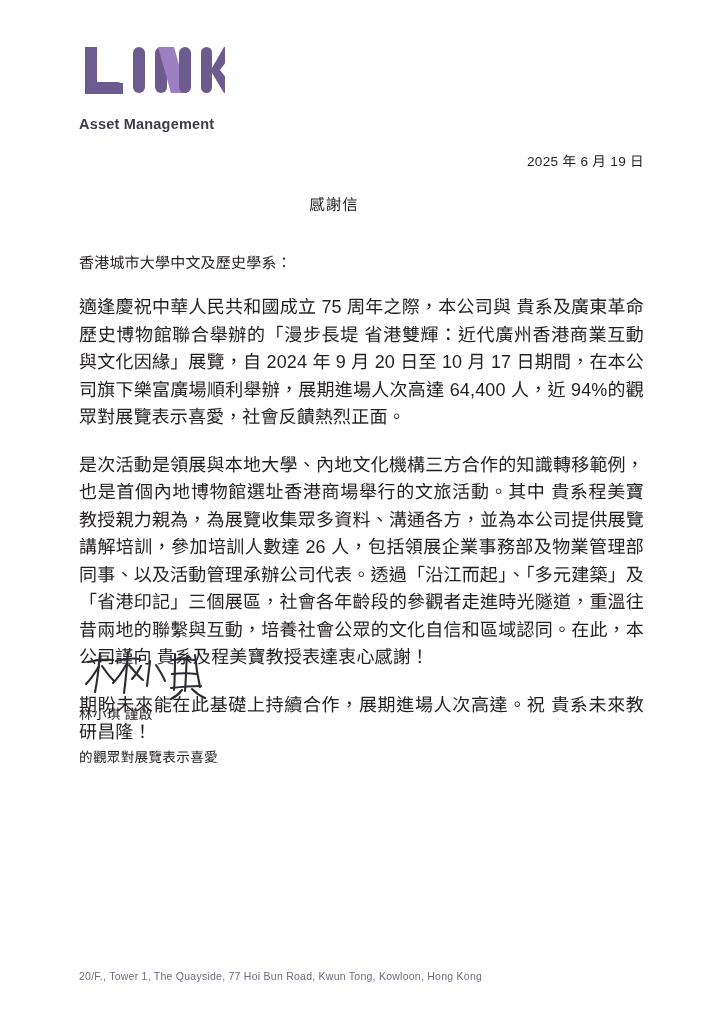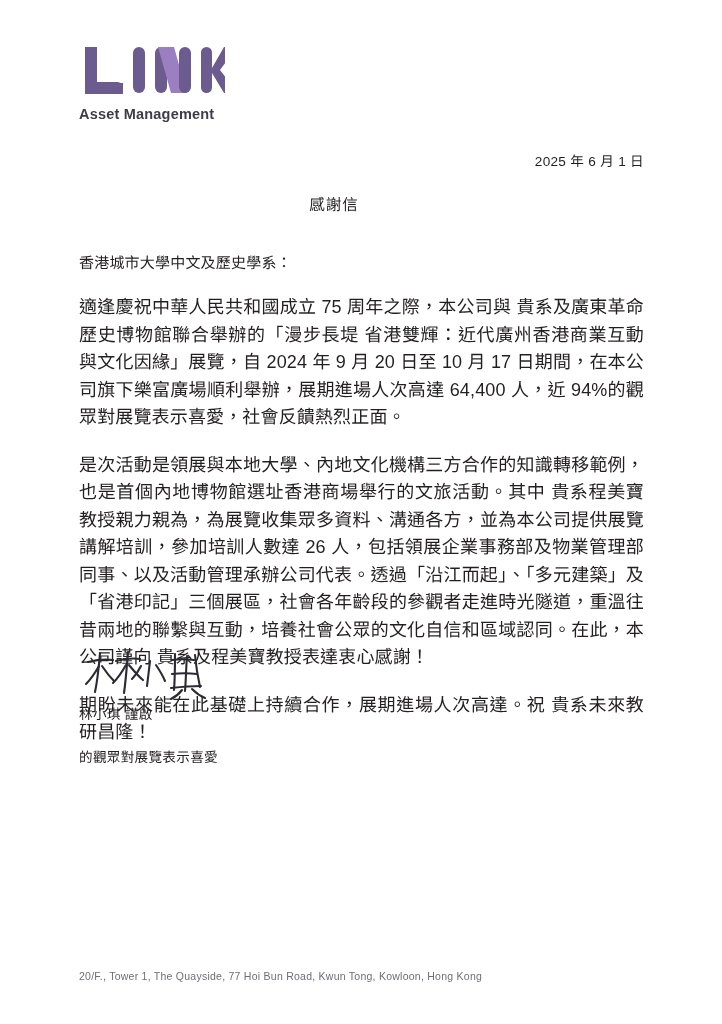--- a/index.html
+++ b/index.html
@@ -27,21 +27,21 @@
   .letterhead {
     position: absolute;
     left: 79px;
     top: 44px;
     width: 260px;
   }
   .logo-mark {
     display: block;
   }
   .logo-sub {
-    margin-top: 10px;
+    margin-top: 20px;
     font-size: 14.5px;
     font-weight: bold;
     letter-spacing: 0.2px;
     color: #3f3c4a;
     font-family: "Liberation Sans", "DejaVu Sans", sans-serif;
   }
 
   
   .content {
     position: absolute;
@@ -138,21 +138,21 @@
       <rect x="100" y="3" width="12" height="46" rx="6" fill="#6b5b8e"></rect>
 
       <rect x="122" y="3" width="11" height="46" rx="5.5" fill="#6b5b8e"></rect>
       <polygon points="133,24 145,3 158,3 141,26 159,49 145,49 133,29" fill="#6b5b8e"></polygon>
     </svg>
     <div class="logo-sub">Asset Management</div>
   </div>
 
   <div class="content">
 
-    <div class="date-line">2025 年 6 月 1 日</div>
+    <div class="date-line">2025 年 6 月 19 日</div>
 
     <div class="doc-title">感謝信</div>
 
     <div class="salutation">香港城市大學中文及歷史學系：</div>
 
     <p class="para">適逢慶祝中華人民共和國成立 75 周年之際，本公司與 貴系及廣東革命歷史博物館聯合舉辦的「漫步長堤 省港雙輝：近代廣州香港商業互動與文化因緣」展覽，自 2024 年 9 月 20 日至 10 月 17 日期間，在本公司旗下樂富廣場順利舉辦，展期進場人次高達 64,400 人，近 94%的觀眾對展覽表示喜愛，社會反饋熱烈正面。</p>
     <p class="para">是次活動是領展與本地大學、內地文化機構三方合作的知識轉移範例，也是首個內地博物館選址香港商場舉行的文旅活動。其中 貴系程美寶教授親力親為，為展覽收集眾多資料、溝通各方，並為本公司提供展覽講解培訓，參加培訓人數達 26 人，包括領展企業事務部及物業管理部同事、以及活動管理承辦公司代表。透過「沿江而起」、「多元建築」及「省港印記」三個展區，社會各年齡段的參觀者走進時光隧道，重溫往昔兩地的聯繫與互動，培養社會公眾的文化自信和區域認同。在此，本公司謹向 貴系及程美寶教授表達衷心感謝！</p>
     <p class="para">期盼未來能在此基礎上持續合作，展期進場人次高達。祝 貴系未來教研昌隆！</p>
   </div>
 

